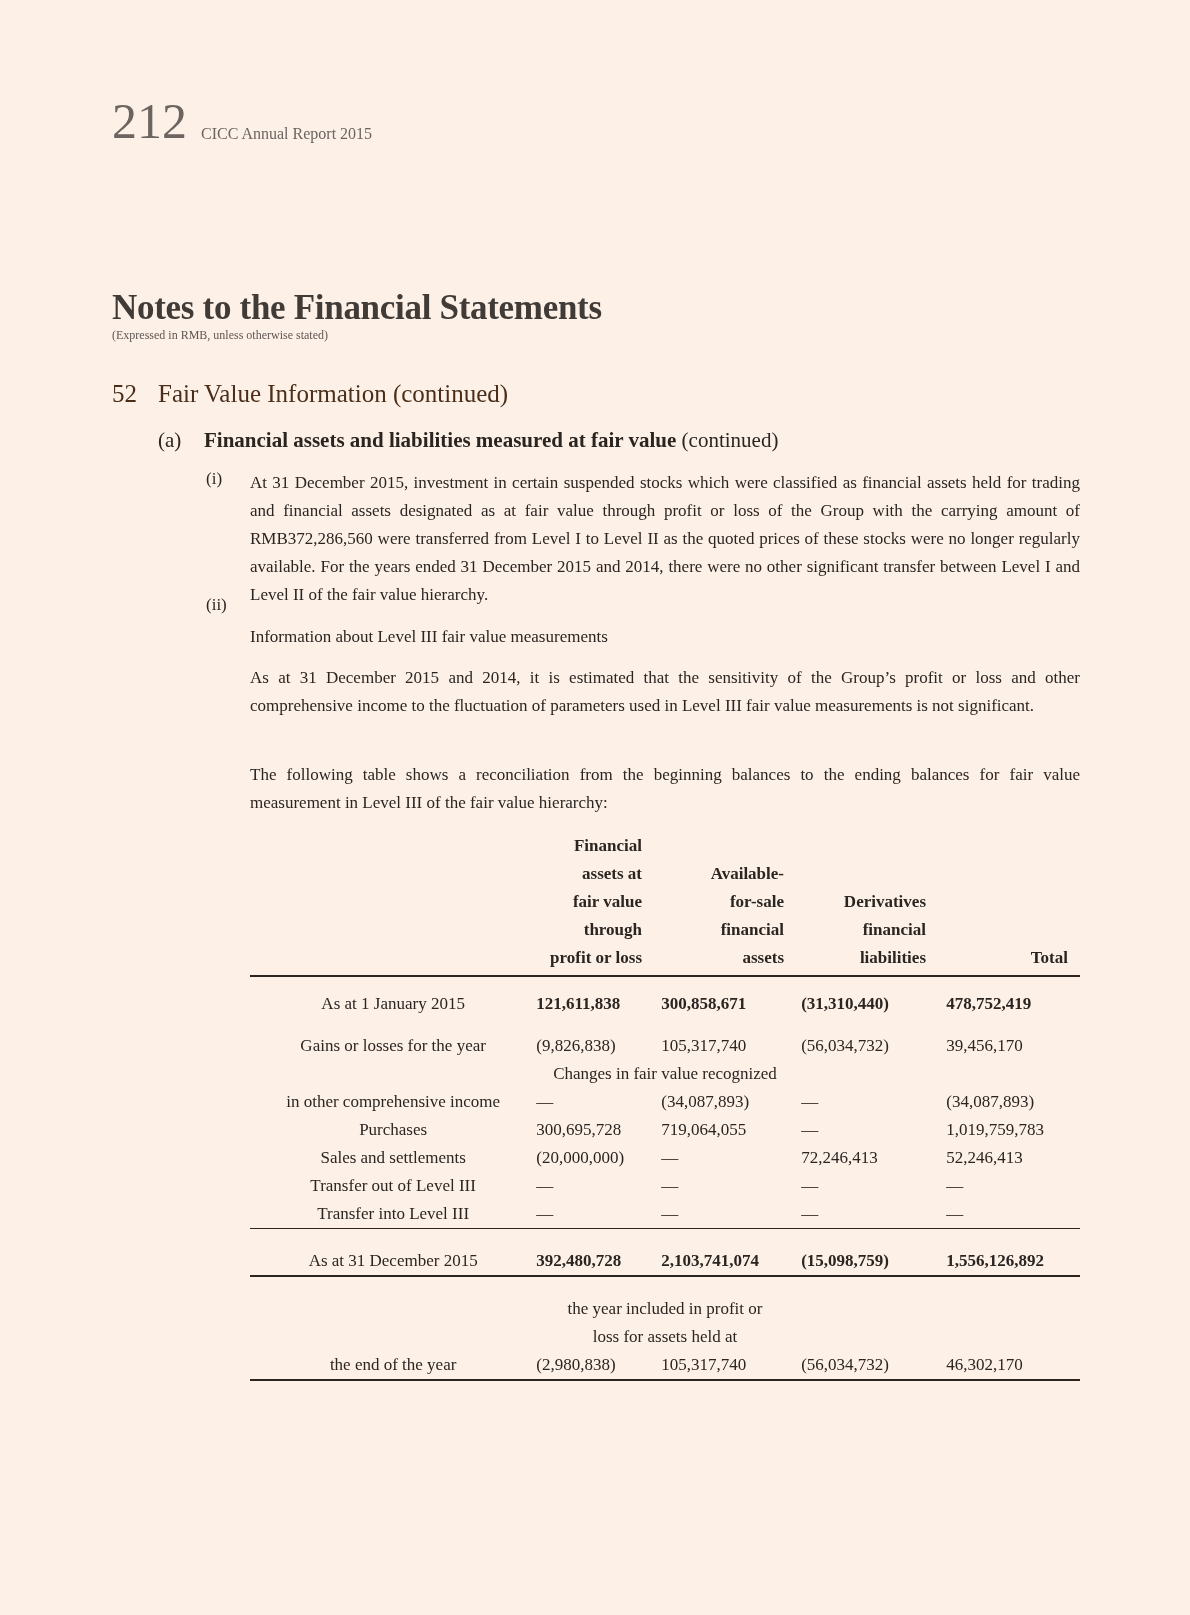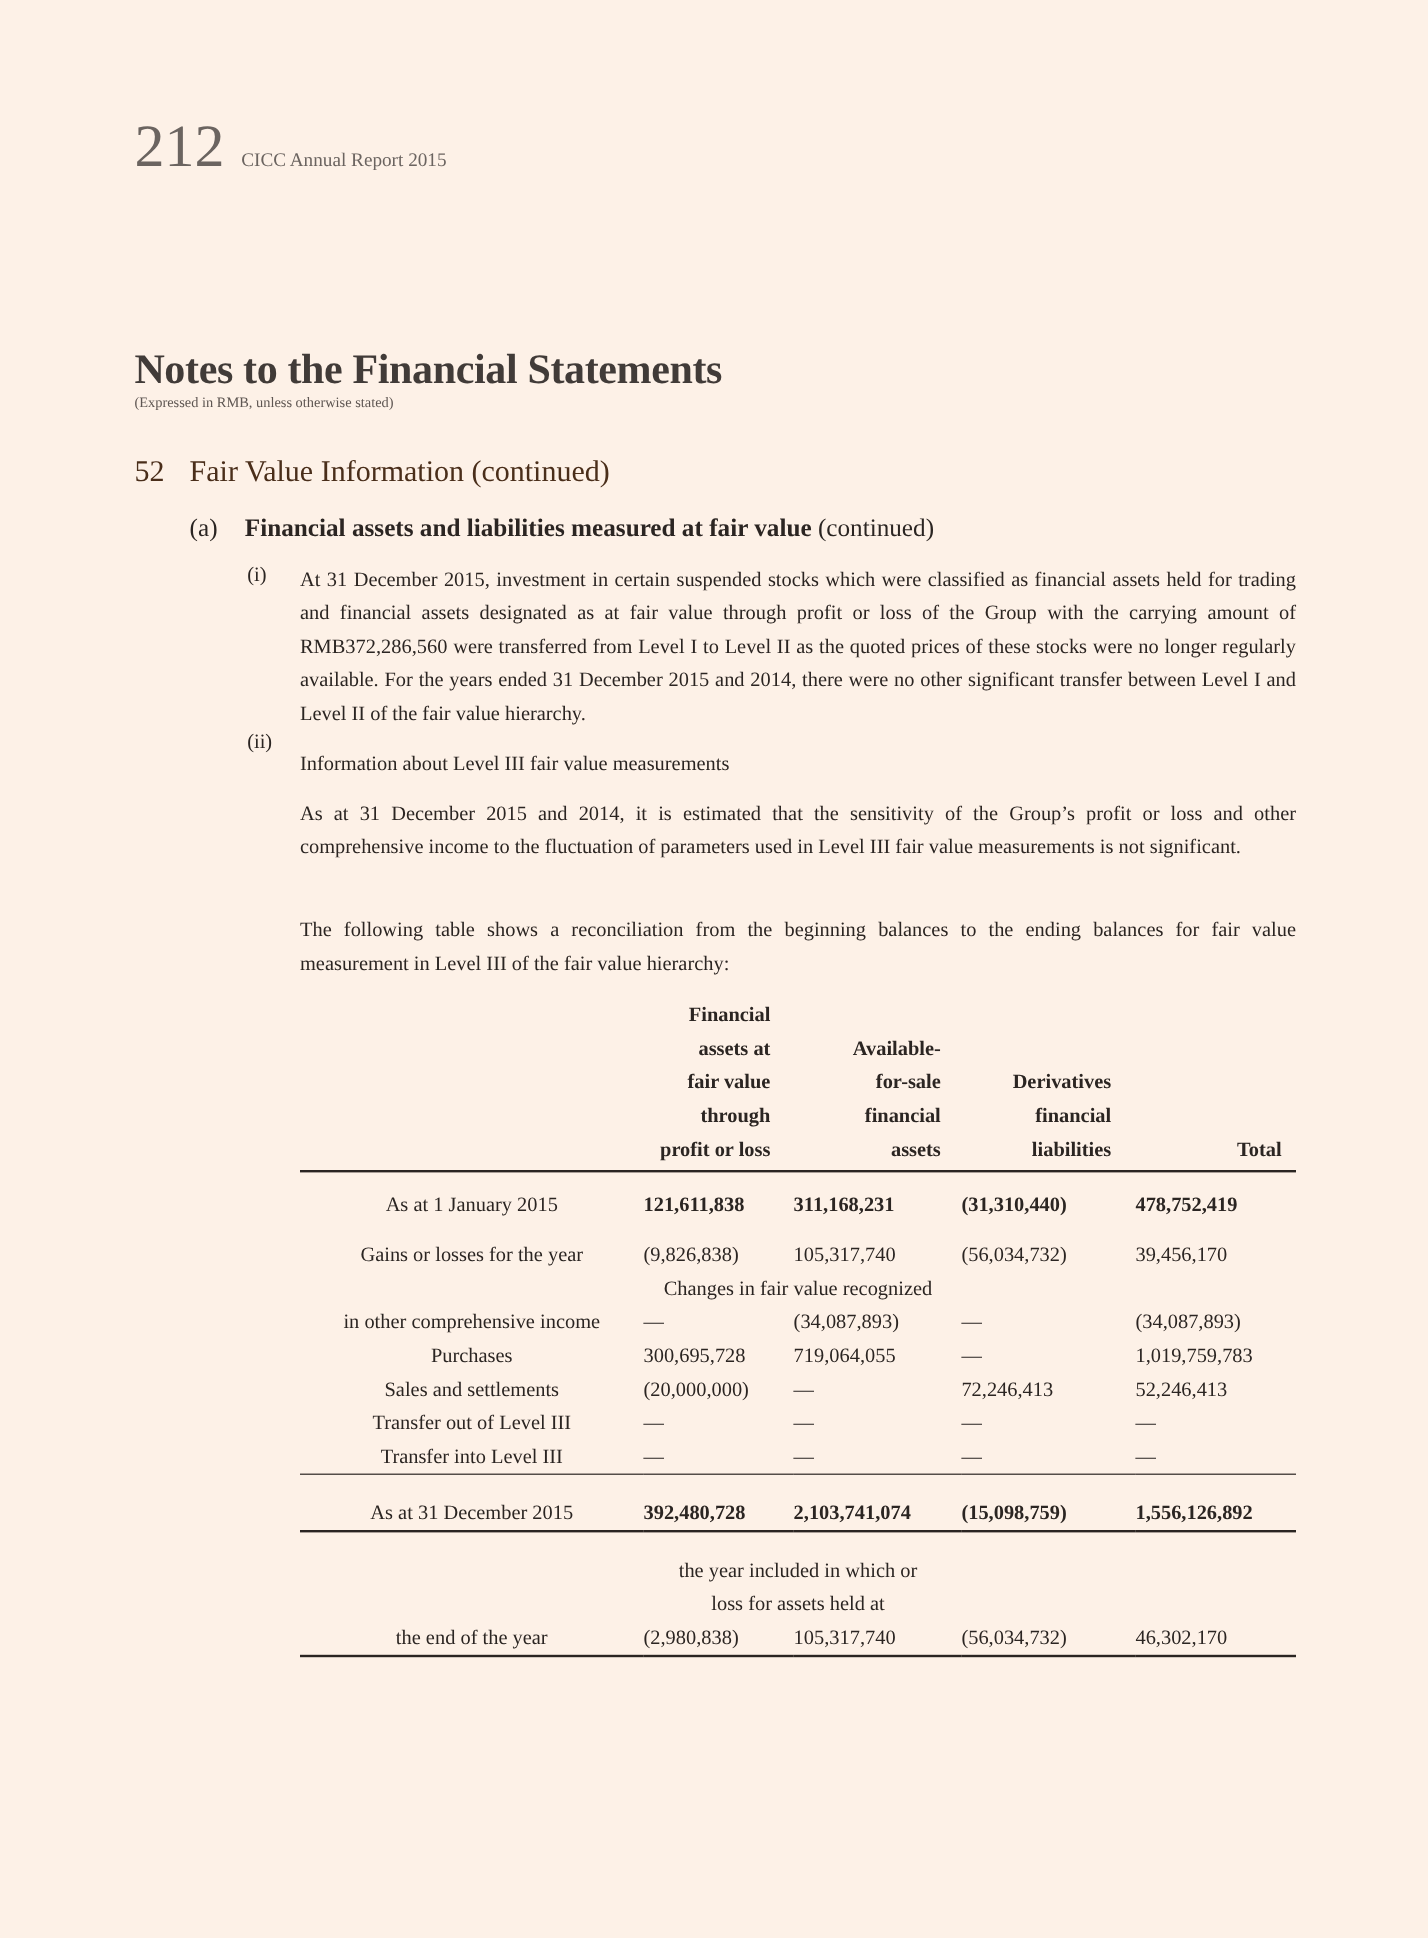--- a/index.html
+++ b/index.html
@@ -46,21 +46,21 @@
   <span class="num">52</span><span>Fair Value Information (continued)</span>
 </div>
 
 <div class="abs subsec">
   <span class="lbl">(a)</span><b>Financial assets and liabilities measured at fair value</b><span> (continued)</span>
 </div>
 
 <div class="abs item-lbl" style="left:206px; top:469px;">(i)</div>
 <div class="abs para" style="top:469px;">At 31 December 2015, investment in certain suspended stocks which were classified as financial assets held for trading and financial assets designated as at fair value through profit or loss of the Group with the carrying amount of RMB372,286,560 were transferred from Level I to Level II as the quoted prices of these stocks were no longer regularly available. For the years ended 31 December 2015 and 2014, there were no other significant transfer between Level I and Level II of the fair value hierarchy.</div>
 
-<div class="abs item-lbl" style="left:206px; top:608px;">(ii)</div>
+<div class="abs item-lbl" style="left:206px; top:595px;">(ii)</div>
 <div class="abs para" style="top:623px;">Information about Level III fair value measurements</div>
 <div class="abs para" style="top:664px;">As at 31 December 2015 and 2014, it is estimated that the sensitivity of the Group’s profit or loss and other comprehensive income to the fluctuation of parameters used in Level III fair value measurements is not significant.</div>
 <div class="abs para" style="top:761px;">The following table shows a reconciliation from the beginning balances to the ending balances for fair value measurement in Level III of the fair value hierarchy:</div>
 
 <div class="hdr" style="left:520px; top:832px; width:122px;">
   <div>Financial</div>
   <div>assets at</div>
   <div>fair value</div>
   <div>through</div>
   <div>profit or loss</div>
@@ -80,21 +80,21 @@
   <div>Total</div>
 </div>
 
 <div class="rule" style="top:975px; height:2px;"></div>
 
 <table class="recon" style="top:990px;">
   <tbody>
       <tr class="bold">
     <td class="c1">As at 1 January 2015</td>
     <td class="num c2">121,611,838</td>
-    <td class="num c3">311,168,231</td>
+    <td class="num c3">300,858,671</td>
     <td class="num c4">(31,310,440)</td>
     <td class="num c5">478,752,419</td>
   </tr>
   <tr>
         <td colspan="5" style="height:14px;"></td>
       </tr>
   <tr>
     <td class="c1">Gains or losses for the year</td>
     <td class="num c2">(9,826,838)</td>
     <td class="num c3">105,317,740</td>
@@ -146,21 +146,21 @@
     <td class="c1">As at 31 December 2015</td>
     <td class="num c2">392,480,728</td>
     <td class="num c3">2,103,741,074</td>
     <td class="num c4">(15,098,759)</td>
     <td class="num c5">1,556,126,892</td>
   </tr>
   <tr>
         <td colspan="5" style="height:18px; border-top:2px solid #2b2522;"></td>
       </tr>
   <tr>
-    <td class="c1 indent" colspan="5">the year included in which or</td>
+    <td class="c1 indent" colspan="5">the year included in profit or</td>
   </tr>
   <tr>
     <td class="c1 indent" colspan="5">loss for assets held at</td>
   </tr>
   <tr>
     <td class="c1 indent">the end of the year</td>
     <td class="num c2">(2,980,838)</td>
     <td class="num c3">105,317,740</td>
     <td class="num c4">(56,034,732)</td>
     <td class="num c5">46,302,170</td>

